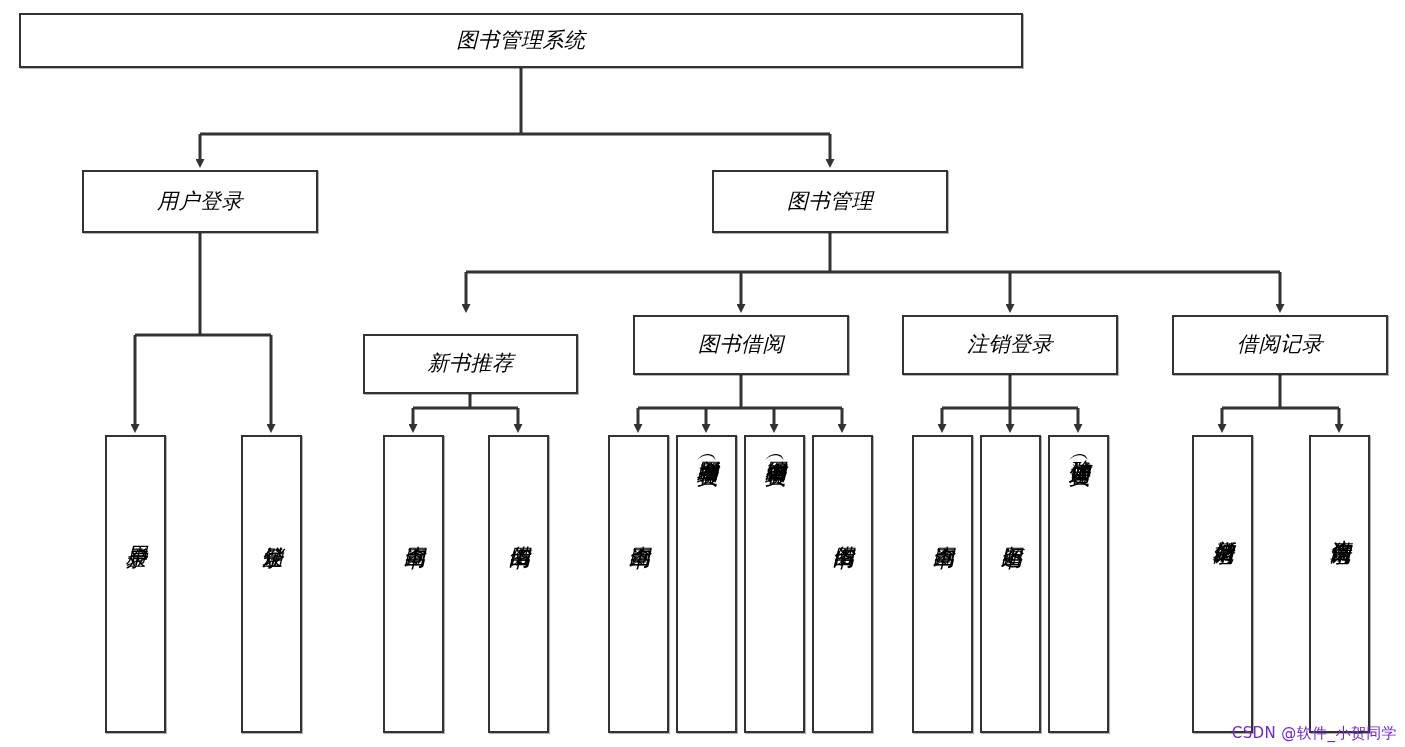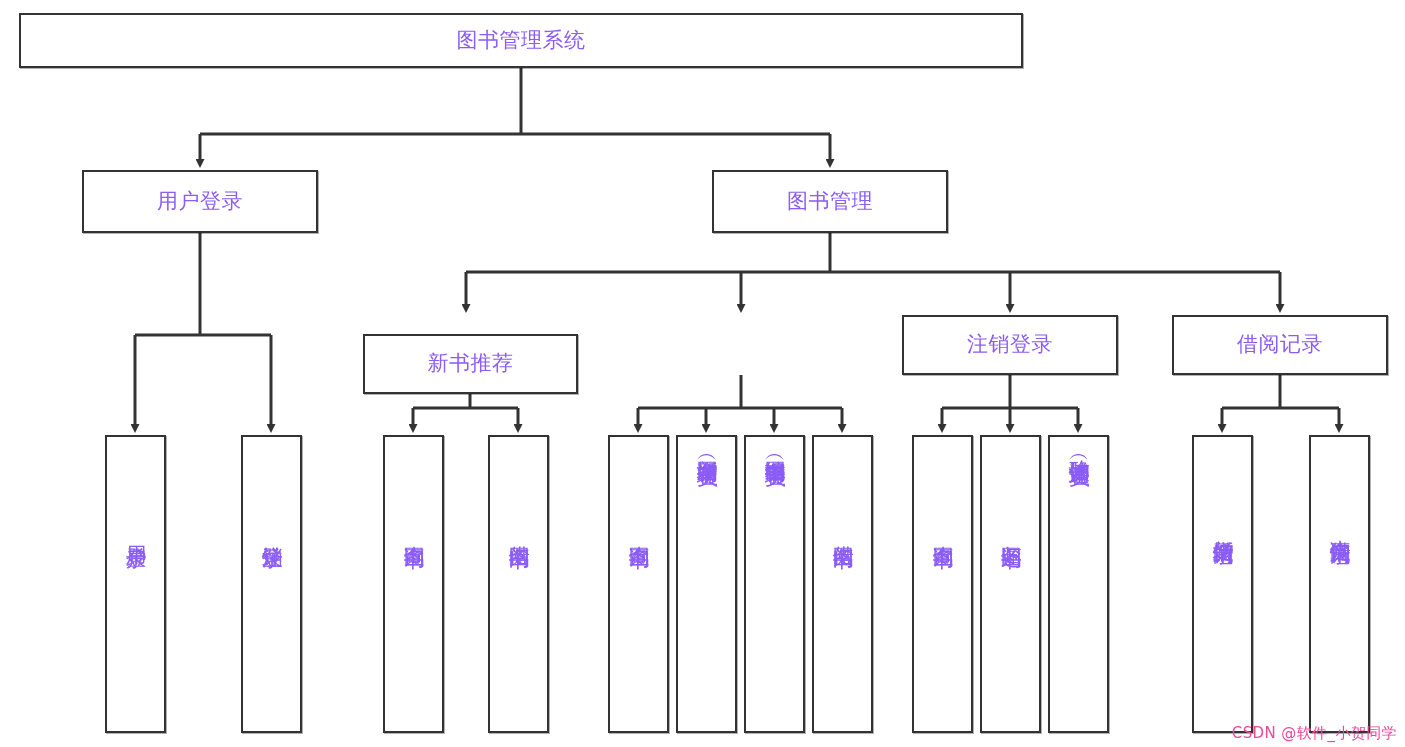--- a/index.html
+++ b/index.html
@@ -29,26 +29,27 @@
     position: absolute;
     box-sizing: border-box;
     border: 2px solid #333333;
     background: #ffffff;
     display: flex;
     align-items: center;
     justify-content: center;
     box-shadow: 1px 1px 0 0 rgba(0,0,0,0.30);
   }
   .node .label {
-    color: #8b5cf6;
+    color: #000000;
     font-size: 21px;
     line-height: 1.12;
     letter-spacing: 0.5px;
     white-space: nowrap;
     text-align: center;
+    font-style: italic;
   }
   .node.vertical {
     align-items: flex-start;
     justify-content: center;
     padding-top: 6px;
   }
   .node.vertical .label {
     writing-mode: vertical-rl;
     text-orientation: upright;
     font-size: 21px;
@@ -60,21 +61,21 @@
     margin-top: 80px;
   }
   .node.vertical.short .label {
     margin-top: 86px;
   }
   #watermark {
     position: absolute;
     right: 8px;
     bottom: 4px;
     font-size: 15px;
-    color: #ec4899;
+    color: #6d28d9;
     letter-spacing: 0.4px;
     white-space: nowrap;
   }
 </style>
 </head>
 <body>
 
 <div id="canvas">
 
   <svg id="wires" viewBox="0 0 1405 747" xmlns="http://www.w3.org/2000/svg">
@@ -134,20 +135,23 @@
   <div class="node" style="left:82px; top:170px; width:236px; height:63px;">
     <span class="label">用户登录</span>
   </div>
   <div class="node" style="left:712px; top:170px; width:236px; height:63px;">
     <span class="label">图书管理</span>
   </div>
 
   <div class="node" style="left:363px; top:334px; width:215px; height:60px;">
     <span class="label">新书推荐</span>
   </div>
+  <div class="node" style="left:633px; top:315px; width:216px; height:60px;">
+    <span class="label">图书借阅</span>
+  </div>
   <div class="node" style="left:902px; top:315px; width:216px; height:60px;">
     <span class="label">注销登录</span>
   </div>
   <div class="node" style="left:1172px; top:315px; width:216px; height:60px;">
     <span class="label">借阅记录</span>
   </div>
 
   <div class="node vertical short" style="left:105px; top:435px; width:61px; height:298px;">
     <span class="label">用户登录</span>
   </div>

